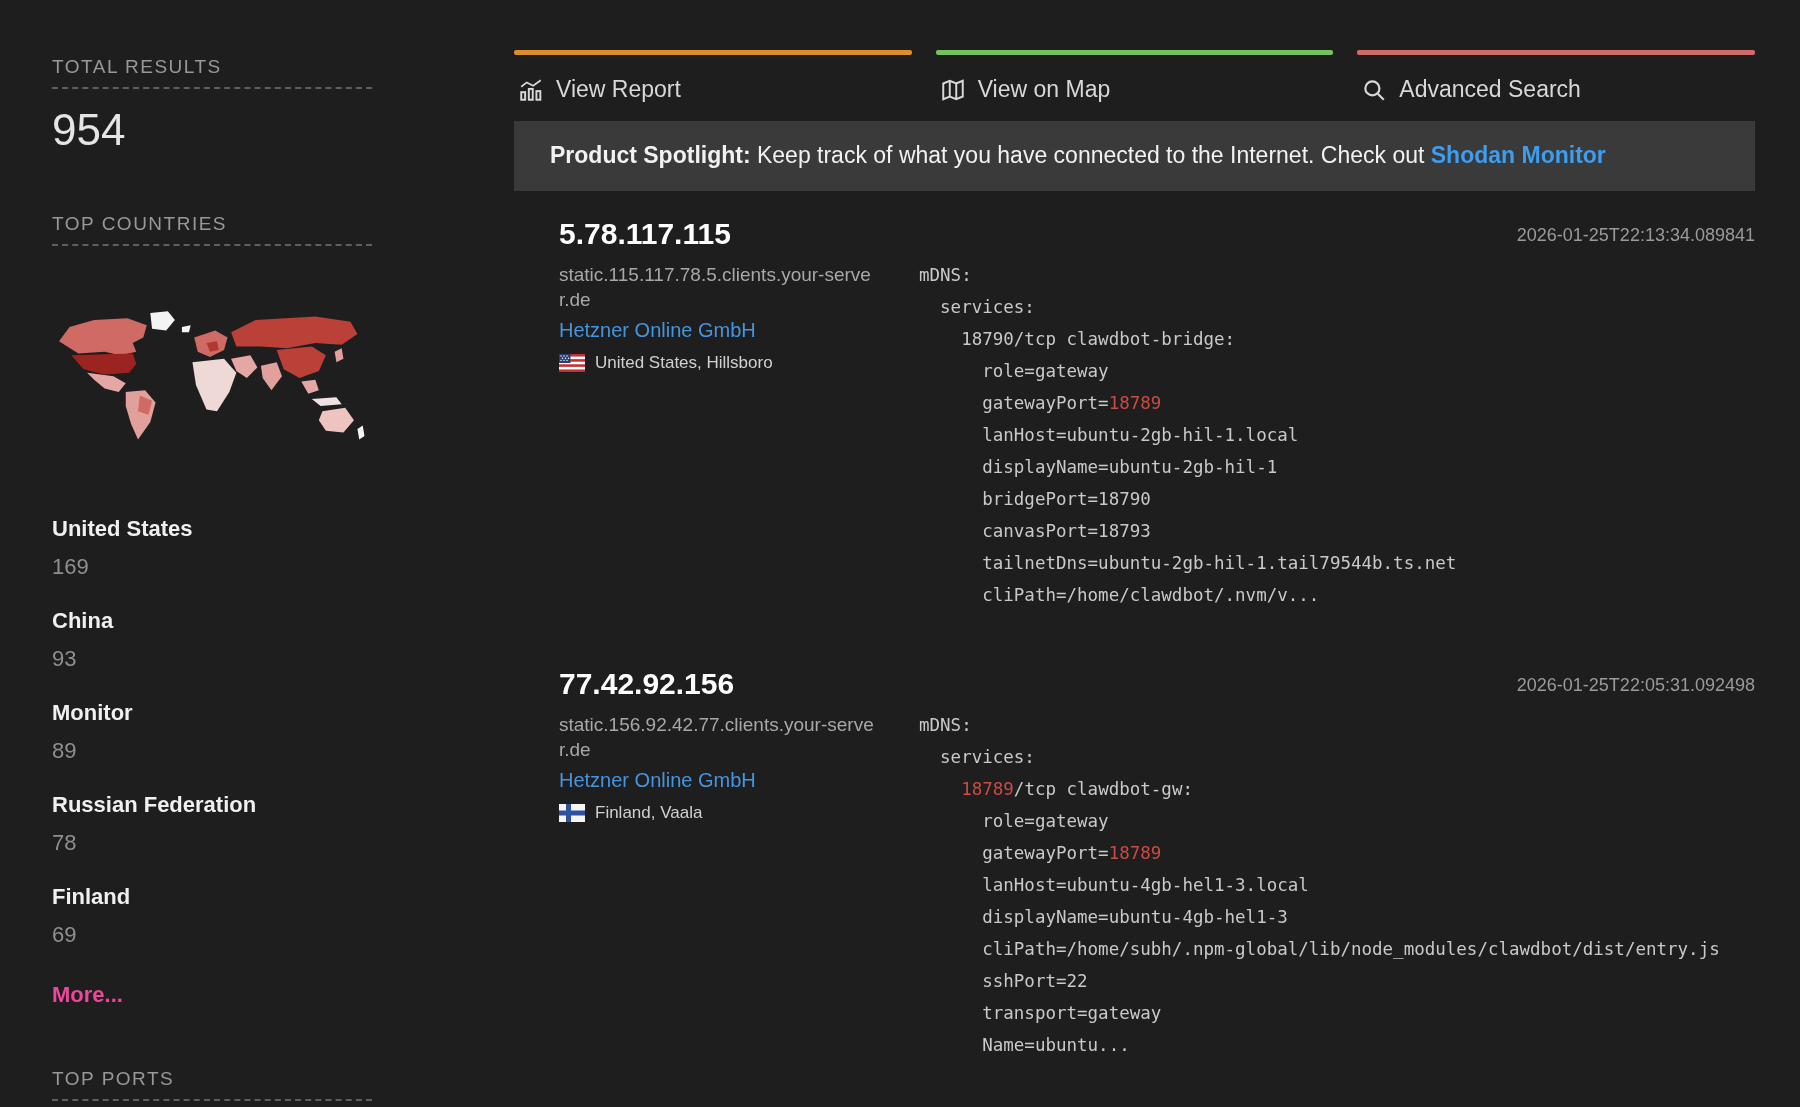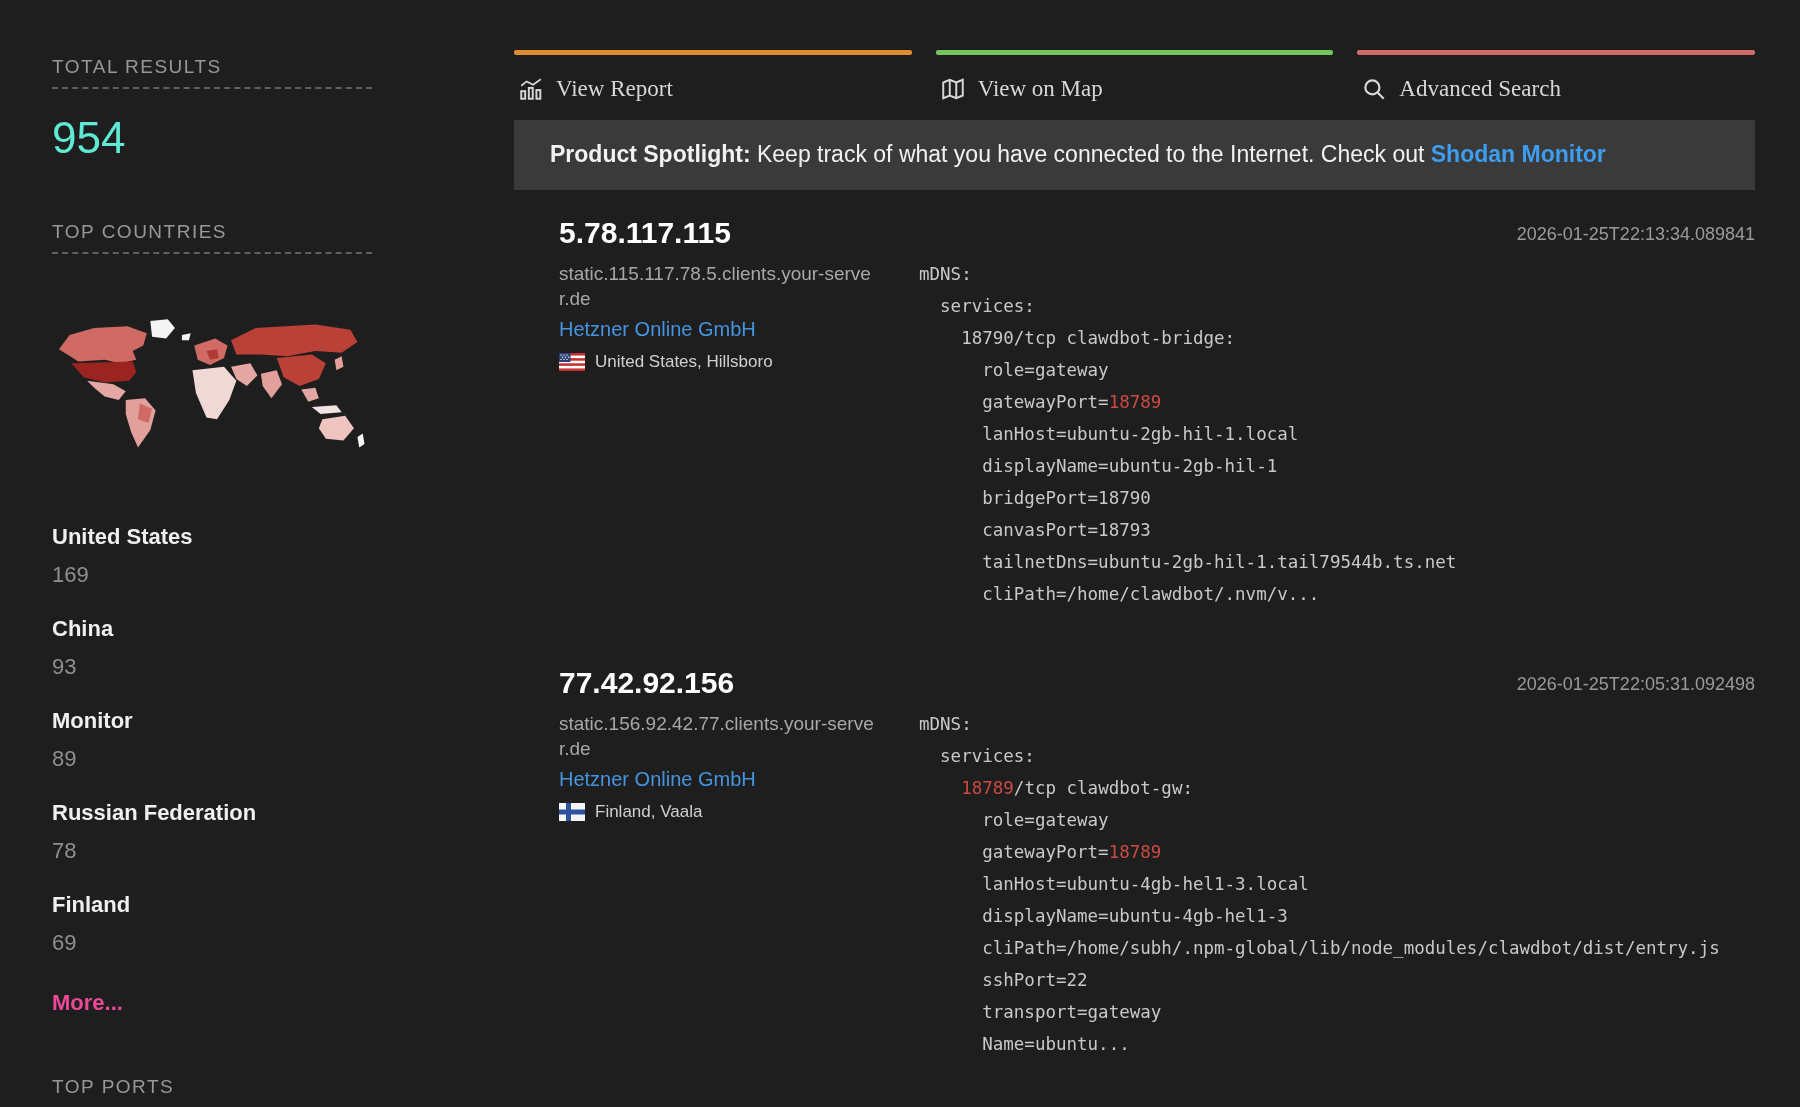--- a/index.html
+++ b/index.html
@@ -10,33 +10,33 @@
     color:#d6d6d6;
   }
   .page { display:flex; padding-left:52px; }
 
   
   .sidebar { width:320px; flex:0 0 320px; padding-top:56px; }
   .side-heading {
     font-size:19px; letter-spacing:1.5px; color:#989898;
     border-bottom:2px dashed #5f5f5f; padding-bottom:9px;
   }
-  .total-value { font-size:44px; color:#5eead4; margin-top:24px; font-weight:400; }
+  .total-value { font-size:44px; color:#e5e5e5; margin-top:16px; font-weight:400; }
   .heading-countries { margin-top:58px; }
   .world-map { margin-top:60px; width:316px; height:144px; }
   .country-list { margin-top:62px; }
   .country-item { margin-bottom:28px; cursor:pointer; }
   .country-name { font-size:22px; font-weight:bold; color:#f0f0f0; }
   .country-count { font-size:22px; color:#8f8f8f; margin-top:12px; }
   .more-link { font-size:22px; font-weight:bold; color:#ec4899; margin-top:6px; display:inline-block; cursor:pointer; }
   .heading-ports { margin-top:60px; }
 
   
   .main { width:1241px; flex:0 0 1241px; margin-left:142px; padding-top:50px; }
-  .tabs { display:flex; gap:24px;font-family:Liberation Serif, serif; }
+  .tabs { display:flex; gap:24px; }
   .tab { flex:1; cursor:pointer; }
   .tab-accent { height:5px; border-radius:2px; background:#888; }
   .tab-body { display:flex; align-items:center; gap:12px; padding:21px 4px 18px 4px; }
   .tab-label { font-size:23px; color:#d8d8d8; }
   .tab-icon { width:26px; height:26px; flex:0 0 26px; }
   .tab-icon svg { width:100%; height:100%; display:block; }
 
   .banner {
     background:#3a3a3b; padding:14px 20px 16px 36px;
     font-size:23px; line-height:40px; color:#f2f2f2;

